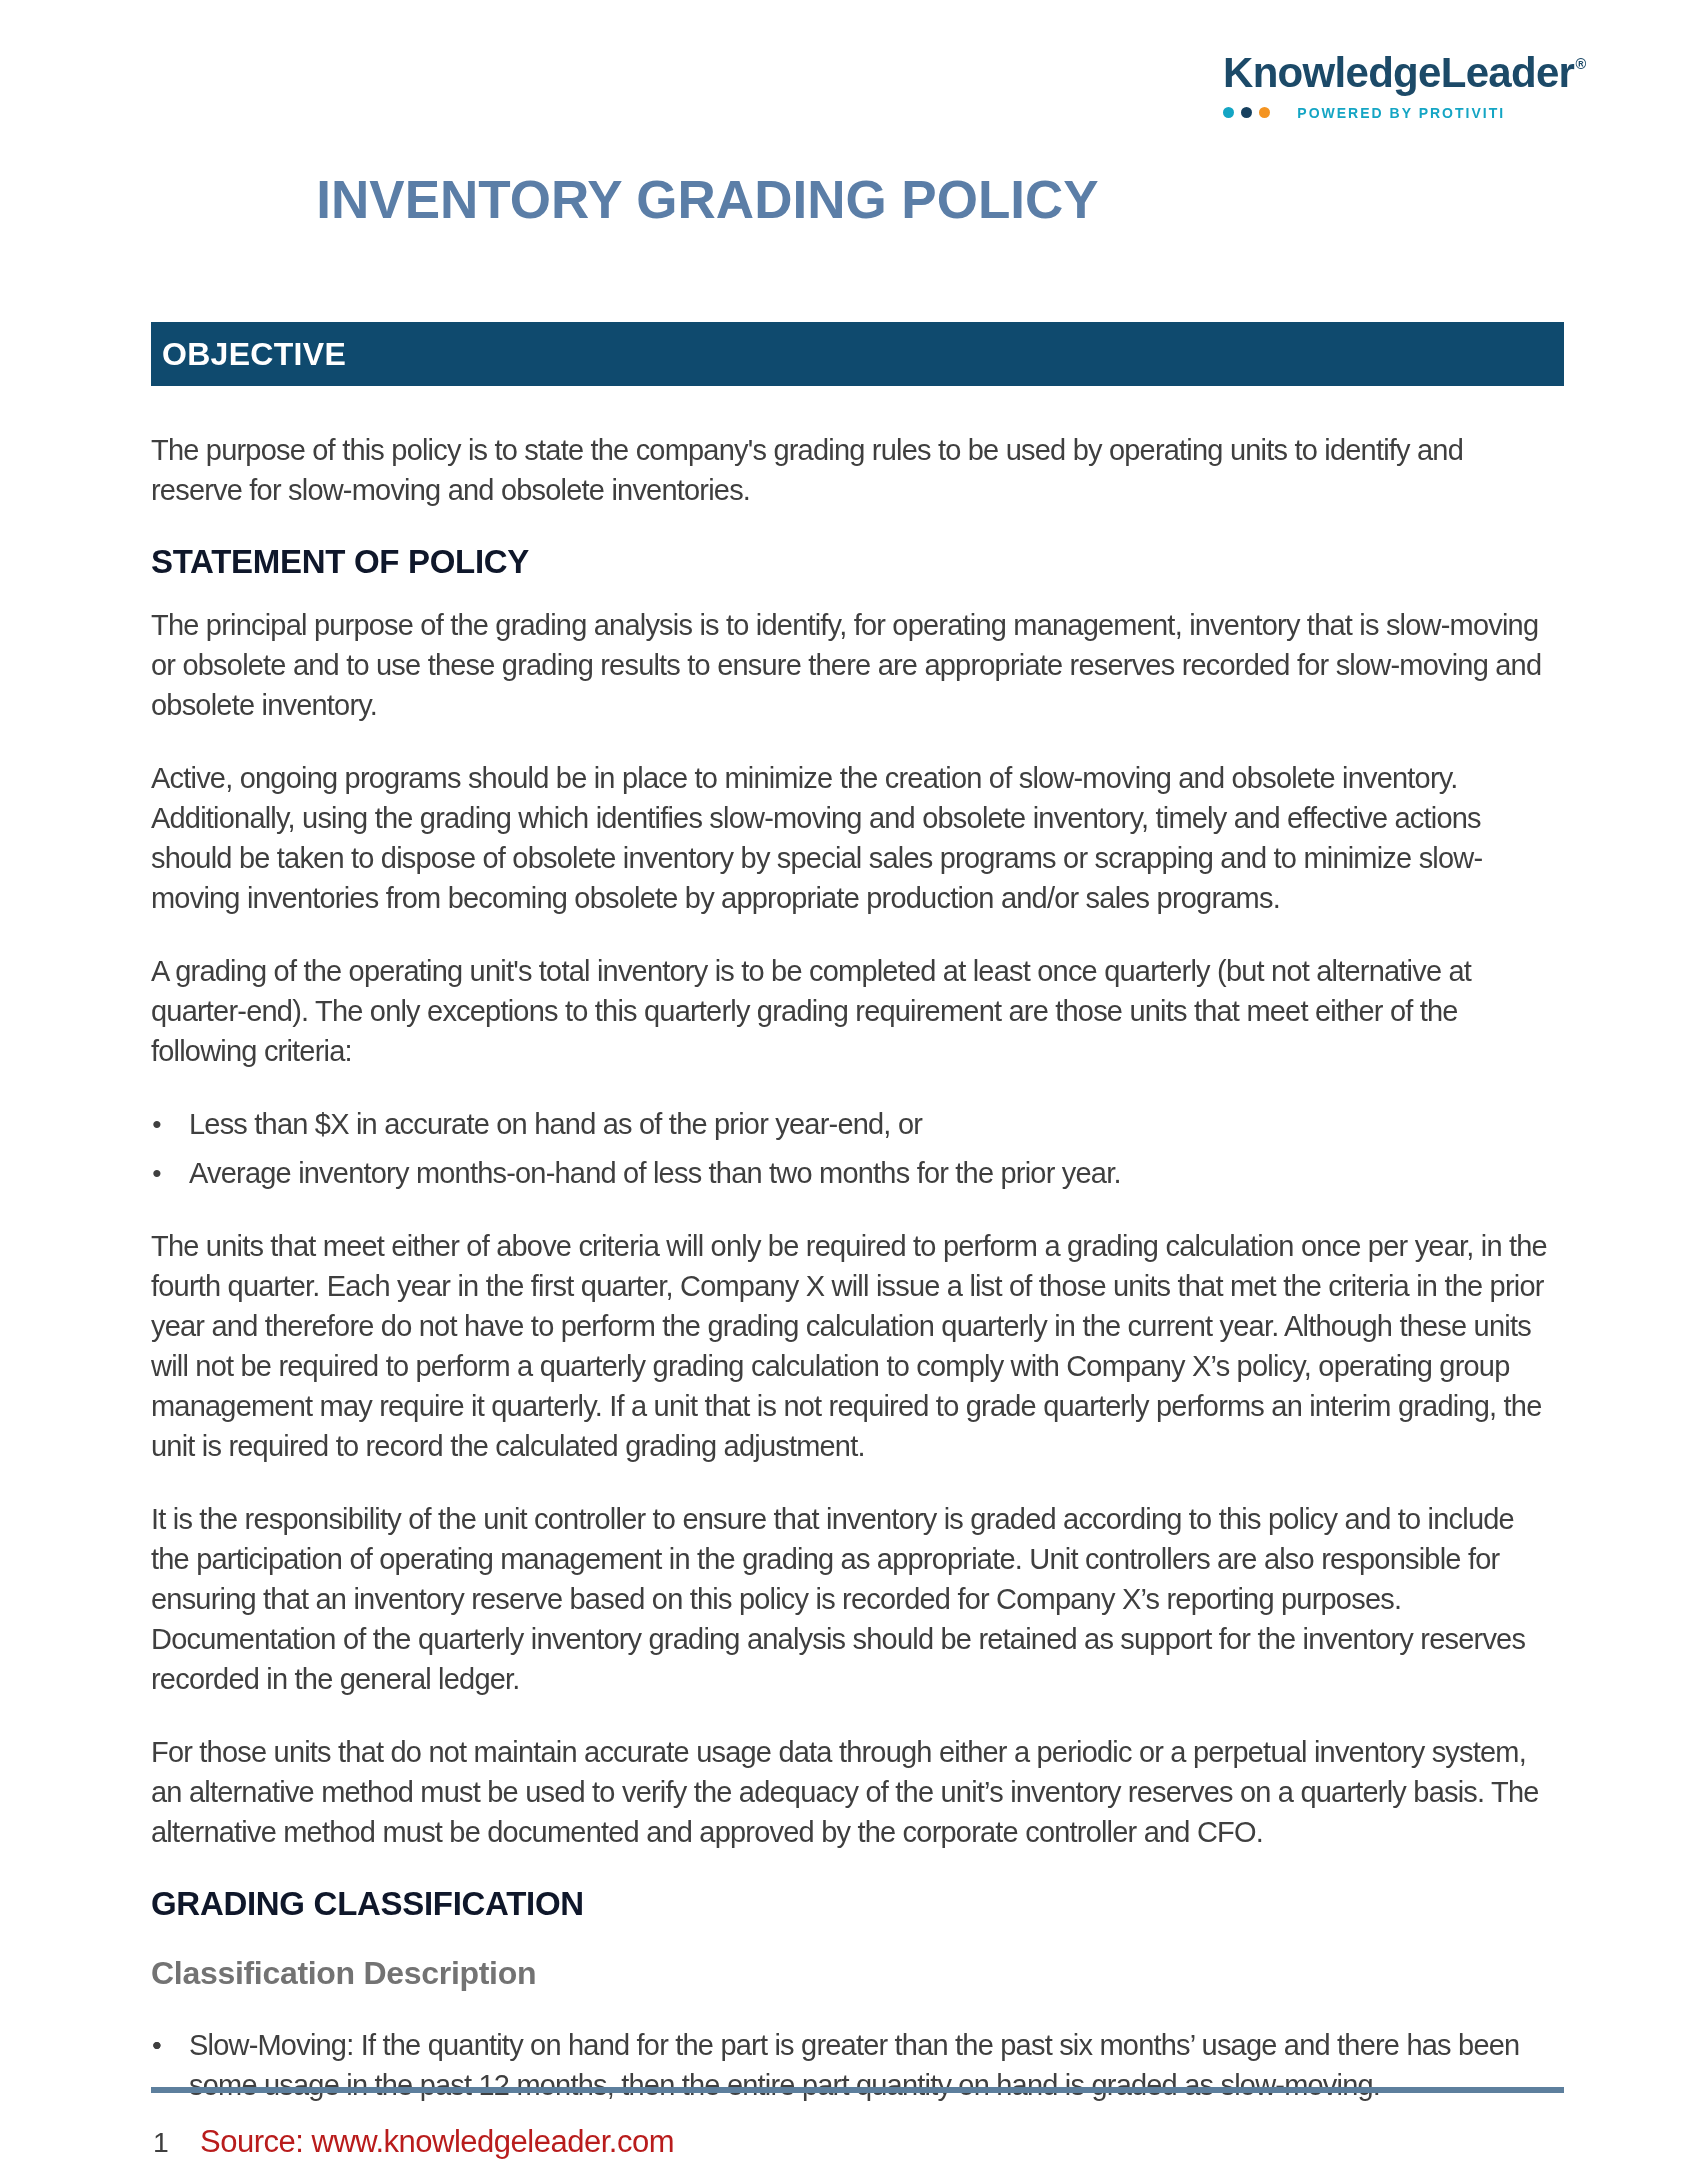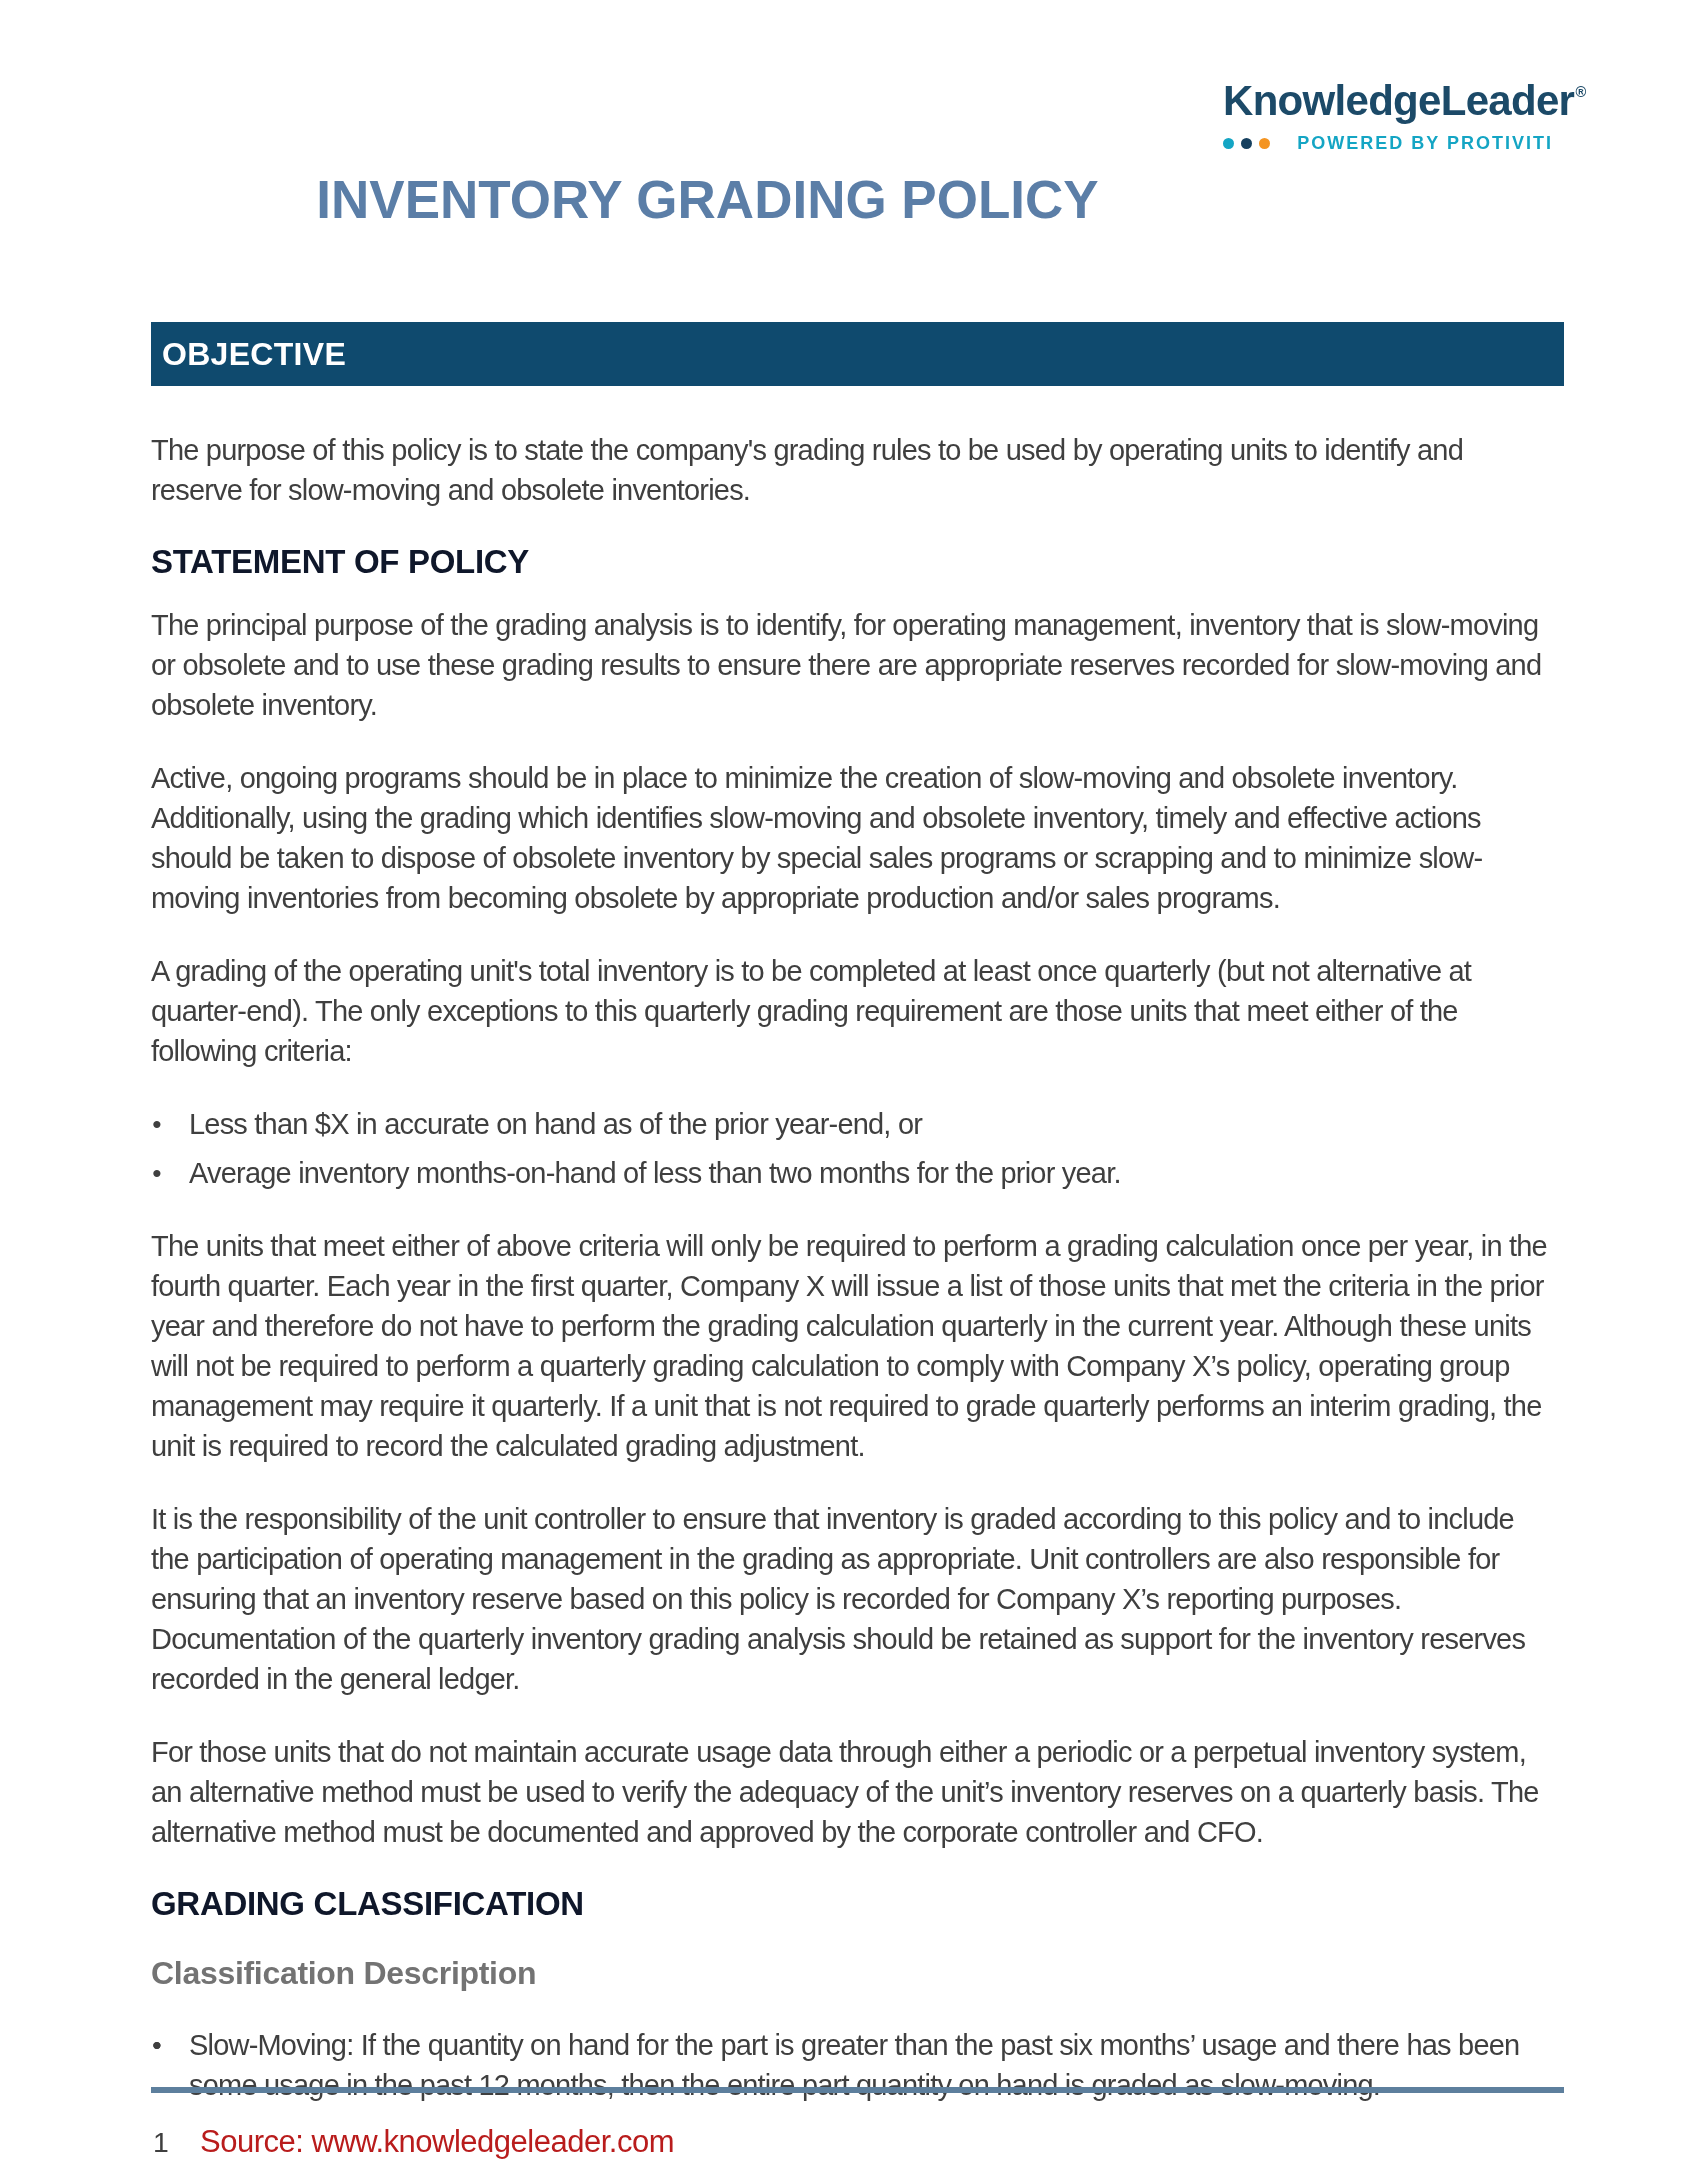--- a/index.html
+++ b/index.html
@@ -7,31 +7,31 @@
     width:1687px;height:2183px;background:#ffffff;
     font-family:"Liberation Sans","DejaVu Sans",sans-serif;
     position:relative;overflow:hidden;
   }
   .page{position:relative;width:1687px;height:2183px;background:#ffffff;}
 
   
   .logo{position:absolute;left:1223px;top:52px;}
   .logo-text{
     font-size:42px;font-weight:bold;color:#1c4a68;
-    letter-spacing:-0.7px;line-height:1;white-space:nowrap;margin-top:28px;
+    letter-spacing:-0.7px;line-height:1;white-space:nowrap;
   }
   .logo-reg{font-size:14.6px;font-weight:bold;color:#1c4a68;vertical-align:18.5px;margin-left:1.3px;}
   .logo-tagline-row{display:flex;align-items:center;margin-top:10.6px;}
   .logo-dots{display:flex;align-items:center;}
   .dot{width:11.2px;height:11.2px;border-radius:50%;margin-right:6.6px;}
   .dot1{background:#14a5c4;}
   .dot2{background:#16405f;}
   .dot3{background:#f49421;}
   .logo-tagline{
-    margin-left:21px;font-size:18px;font-weight:bold;color:#14a5c4;
+    margin-left:21px;font-size:14px;font-weight:bold;color:#14a5c4;
     letter-spacing:2px;white-space:nowrap;
   }
 
   
   .doc-title{
     position:absolute;top:173px;left:0;width:1415px;text-align:center;
     font-size:53px;font-weight:bold;color:#5b7ea7;letter-spacing:0px;line-height:1;
   }
 
   

